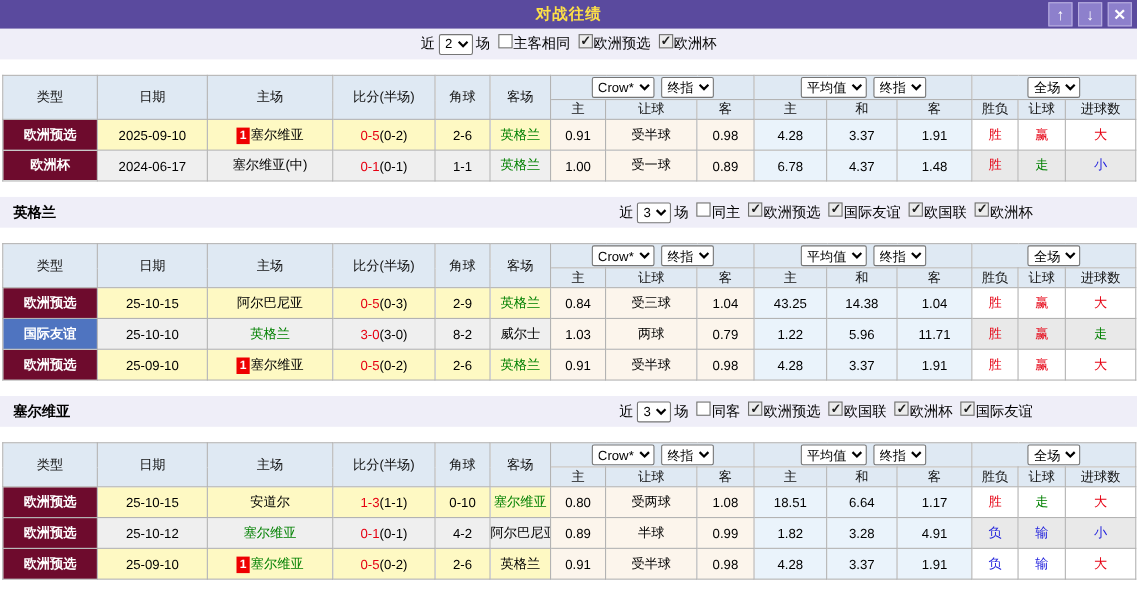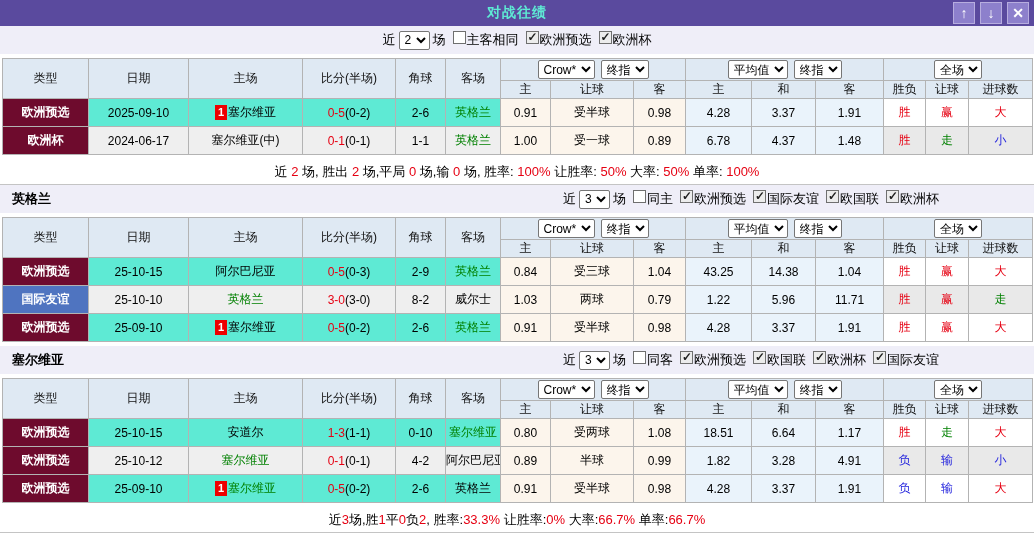--- a/index.html
+++ b/index.html
@@ -1,51 +1,51 @@
 <!DOCTYPE html>
 <html><head>
 <meta charset="utf-8">
 <style>
   html,body{margin:0;padding:0;background:#fff;}
   body{font-family:"Liberation Sans","DejaVu Sans",sans-serif;}
   .page{width:1034px;height:543px;background:#fff;position:relative;overflow:hidden;}
   .bar{height:26px;background:#5a4a9e;display:flex;align-items:center;justify-content:center;position:relative;}
-  .bar-title{color:#5eead4;font-weight:bold;font-size:14px;letter-spacing:1px;}
+  .bar-title{color:#fde047;font-weight:bold;font-size:14px;letter-spacing:1px;}
   .win-btns{position:absolute;right:5px;top:2px;display:flex;gap:5px;}
   .wbtn{width:22px;height:22px;background:#8d80cc;border:1px solid #b7addf;color:#fff;
         font-size:14px;font-weight:bold;display:flex;align-items:center;justify-content:center;
         padding:0;cursor:pointer;line-height:1;}
   .filter-row{height:28px;background:#efeef8;display:flex;align-items:center;font-size:13px;color:#000;}
   .filter-center{justify-content:center;}
   .team-row{justify-content:flex-end;padding-right:95px;position:relative;}
   .team-name{position:absolute;left:12px;font-weight:bold;font-size:13px;}
   select{font-size:12px;height:19px;margin:0 3px;background:#fff;border:1px solid #767676;border-radius:2px;padding:0 1px;}
   .cb{display:inline-flex;align-items:flex-start;margin-left:7px;cursor:default;}
   .cb span{margin-left:1px;}
   input[type=checkbox]{appearance:none;-webkit-appearance:none;width:13px;height:13px;border:1px solid #6f6f6f;
         background:#fff;margin:0;position:relative;vertical-align:middle;}
   input[type=checkbox]:checked{background:#ececec;}
   input[type=checkbox]:checked::after{content:"\2713";position:absolute;left:1px;top:-2px;font-size:12px;font-weight:bold;color:#1d1d1d;}
   .radios{margin-left:10px;display:inline-flex;align-items:center;}
   .radios label{color:#fff;font-size:13px;display:inline-flex;align-items:center;margin-left:10px;cursor:default;}
   input[type=radio]{appearance:none;-webkit-appearance:none;width:12px;height:12px;border-radius:50%;
         background:#fff;margin:0 3px 0 0;position:relative;}
   input[type=radio]:checked::after{content:"";position:absolute;left:3px;top:3px;width:6px;height:6px;border-radius:50%;background:#333;}
-  table{border-collapse:collapse;table-layout:fixed;width:1030px;margin:4px 2px;font-size:12px;color:#000;background:#fff;border-radius:12px;}
+  table{border-collapse:collapse;table-layout:fixed;width:1030px;margin:14px 2px;font-size:12px;color:#000;background:#fff;border-radius:12px;}
   th,td{border:1px solid #b3b3b3;text-align:center;white-space:nowrap;overflow:hidden;padding:0;}
   thead th{background:#dfe9f3;font-weight:normal;color:#111;}
   tr.selrow th{height:21px;}
   tr.subrow th{height:15px;}
   tbody td{height:27px;}
   .maroon{background:#6e0b2d;color:#fff;font-weight:bold;}
   .bluetype{background:#4f74c0;color:#fff;font-weight:bold;}
   .odds{background:#fcf5ec;}
   .avg{background:#eaf3fb;}
   tr.even .plain{background:#efefef;}
-  tr.odd  .plain{background:#5eead4;}
+  tr.odd  .plain{background:#fef9c3;}
   tr.even .res{background:#e9e9e9;}
   tr.odd  .res{background:#fff;}
   .green{color:#008000;}
   .redtxt{color:#e60012;}
   .bluetxt{color:#2424dd;}
   .badge{display:inline-block;background:#ee0000;color:#fff;font-weight:bold;font-size:11px;line-height:15px;padding:0 3px;margin-right:1px;}
   .summary{height:25px;display:flex;align-items:center;justify-content:center;font-size:13px;background:#fff;border-bottom:1px solid #c4c4c4;}
   .summary b{font-weight:normal;}
 </style>
 </head>
@@ -159,23 +159,20 @@
             <td class="avg">6.78</td>
             <td class="avg">4.37</td>
             <td class="avg">1.48</td>
             <td class="res redtxt">胜</td>
             <td class="res green">走</td>
             <td class="res bluetxt">小</td>
           </tr>
         </tbody>
       </table>
     </div>
-  <div class="summary" id="h2h-summary">
-      <span><b>近 </b><b class="redtxt">2</b><b> 场, 胜出 </b><b class="redtxt">2</b><b> 场,平局 </b><b class="redtxt">0</b><b> 场,输 </b><b class="redtxt">0</b><b> 场, 胜率: </b><b class="redtxt">100%</b><b> 让胜率: </b><b class="redtxt">50%</b><b> 大率: </b><b class="redtxt">50%</b><b> 单率: </b><b class="redtxt">100%</b></span>
-    </div>
 
 
   <div id="teams-mount">
       <div class="filter-row team-row">
         <b class="team-name">英格兰</b>
         <span style="display: inline-flex; align-items: center;">
           <span>近</span>
           <select><option>3</option></select>
           <span>场</span>
           <label class="cb">

